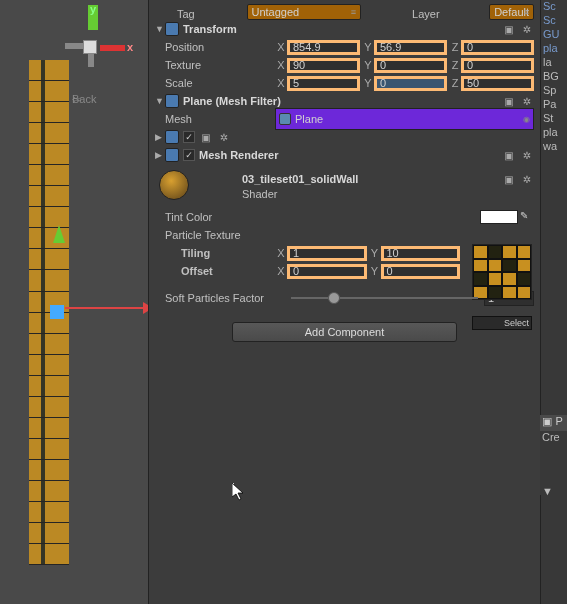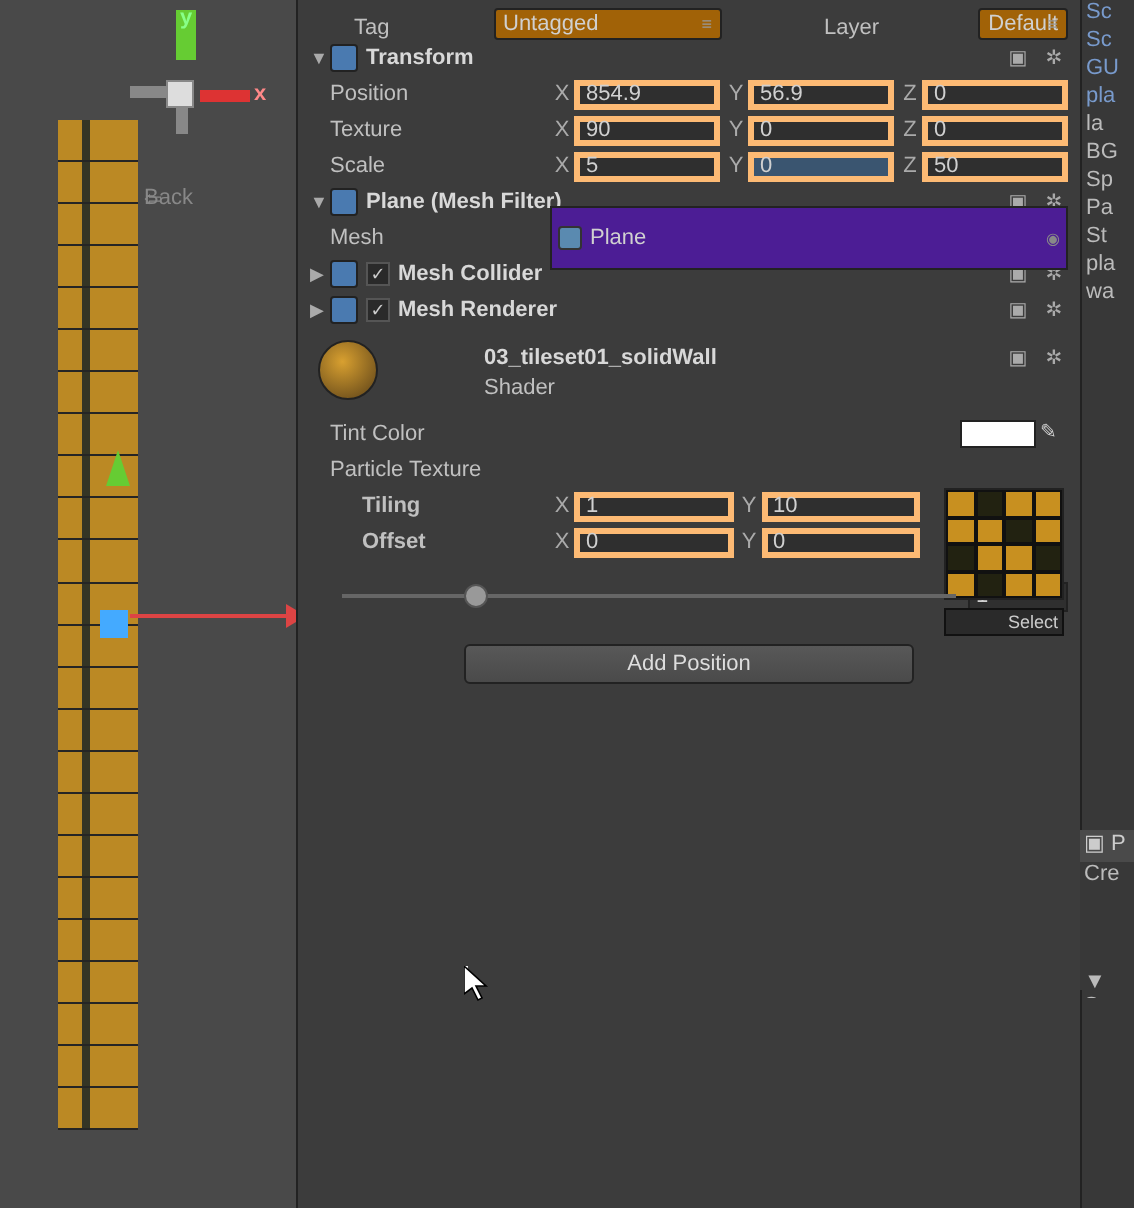--- a/index.html
+++ b/index.html
@@ -39,29 +39,29 @@
 .comp-tools { display: flex; gap: 4px; }
 .tool-icon { width: 14px; height: 14px; color: #aaa; font-size: 10px; display: flex; align-items: center; justify-content: center; cursor: pointer; }
 .prop-row { display: flex; align-items: center; height: 18px; padding-left: 16px; padding-right: 6px; }
 .prop-label { width: 110px; color: #c0c0c0; }
 .prop-label.sub { padding-left: 16px; width: 110px; font-weight: bold; }
 .xyz-group { display: flex; flex: 1; gap: 2px; }
 .xyz-item { display: flex; align-items: center; flex: 1; }
 .xyz-label { width: 12px; color: #aaa; text-align: center; }
 .num-field { flex: 1; height: 15px; background: #2f2f2f; border: 3px solid #fdba74; color: #d0d0d0; padding: 0 3px; display: flex; align-items: center; }
 .num-field.hi { background: #3a5570; }
-.object-field { flex: 1; height: 32px; background: #4c1d95; border: 1px solid #222; color: #d0d0d0; padding: 0 3px; display: flex; align-items: center; position: relative; }
+.object-field { flex: 1; height: 22px; background: #6d28d9; border: 1px solid #222; color: #d0d0d0; padding: 0 3px; display: flex; align-items: center; position: relative; }
 .object-field .oicon { width: 12px; height: 12px; background: #5a8ab0; margin-right: 4px; border-radius: 2px; border: 1px solid #333; }
 .object-field::after { content: '◉'; position: absolute; right: 3px; color: #888; font-size: 8px; }
 .color-swatch { width: 38px; height: 14px; background: #fff; border: 1px solid #222; }
 .eyedropper { width: 14px; height: 14px; color: #ccc; margin-left: 2px; cursor: pointer; font-size: 10px; }
 .tex-preview { position: absolute; right: 8px; top: 244px; width: 60px; height: 56px; border: 1px solid #222; background: #222; display: grid; grid-template-columns: repeat(4, 1fr); grid-template-rows: repeat(4, 1fr); }
 .tex-preview .t { background: #c89020; border: 1px solid #111; }
 .tex-preview .d { background: #221; border: 1px solid #111; }
-.tex-select { position: absolute; right: 8px; top: 304px; width: 60px; height: 14px; background: #2a2a2a; color: #ccc; font-size: 9px; display: flex; align-items: center; justify-content: flex-end; padding-right: 2px; border: 1px solid #111; }
+.tex-select { position: absolute; right: 8px; top: 316px; width: 60px; height: 14px; background: #2a2a2a; color: #ccc; font-size: 9px; display: flex; align-items: center; justify-content: flex-end; padding-right: 2px; border: 1px solid #111; }
 .slider-row { display: flex; align-items: center; height: 20px; padding-left: 16px; padding-right: 6px; }
 .slider-track { flex: 1; height: 2px; background: #666; margin: 0 6px; position: relative; }
 .slider-thumb { position: absolute; left: 20%; top: -5px; width: 12px; height: 12px; background: #999; border: 1px solid #555; border-radius: 6px; }
 .slider-val { width: 50px; height: 15px; background: #2f2f2f; border: 1px solid #222; color: #d0d0d0; padding: 0 3px; display: flex; align-items: center; }
 .add-comp-btn { width: 225px; height: 20px; margin: 14px auto; background: linear-gradient(#585858, #4a4a4a); border: 1px solid #222; color: #ddd; display: flex; align-items: center; justify-content: center; border-radius: 3px; cursor: pointer; }
 .right-strip { position: absolute; right: 0; top: 0; width: 27px; height: 604px; background: #383838; border-left: 1px solid #222; overflow: hidden; }
 .right-strip .ln { height: 14px; padding: 0 2px; color: #789acc; white-space: nowrap; overflow: hidden; }
 .right-strip .ln.plain { color: #bbb; }
 .right-proj { position: absolute; right: 0; top: 415px; width: 27px; height: 80px; background: #383838; }
 .right-proj .hdr { height: 16px; background: #4a4a4a; color: #ccc; padding: 0 2px; overflow: hidden; }
@@ -206,21 +206,20 @@
     <div class="object-field">
         <span class="oicon"></span>
         <span>Plane</span>
       </div>
   </div>
 
   <div class="section-header">
     <span class="foldout">▶</span>
     <span class="comp-icon"></span>
     <span class="checkbox checked"></span>
-    <span class="comp-title">Mesh Collider</span>
     <div class="comp-tools">
       <span class="tool-icon">▣</span>
       <span class="tool-icon">✲</span>
     </div>
   </div>
 
   <div class="section-header">
     <span class="foldout">▶</span>
     <span class="comp-icon"></span>
     <span class="checkbox checked"></span>
@@ -299,27 +298,28 @@
       <div class="d"></div>
     <div class="t"></div>
       <div class="d"></div>
       <div class="t"></div>
       <div class="t"></div>
   </div>
   <div class="tex-select">Select</div>
 
   <div style="height:8px"></div>
   <div class="slider-row">
+    <span class="prop-label" style="width:120px">Soft Particles Factor</span>
     <div class="slider-track">
         <div class="slider-thumb"></div>
       </div>
     <div class="slider-val">1</div>
   </div>
 
-  <div class="add-comp-btn">Add Position</div>
+  <div class="add-comp-btn">Add Component</div>
 </div>
 
 <div class="right-strip">
   <div class="ln">Sc</div>
   <div class="ln">Sc</div>
   <div class="ln">GU</div>
   <div class="ln">pla</div>
   <div class="ln plain">la</div>
   <div class="ln plain">BG</div>
   <div class="ln plain">Sp</div>

